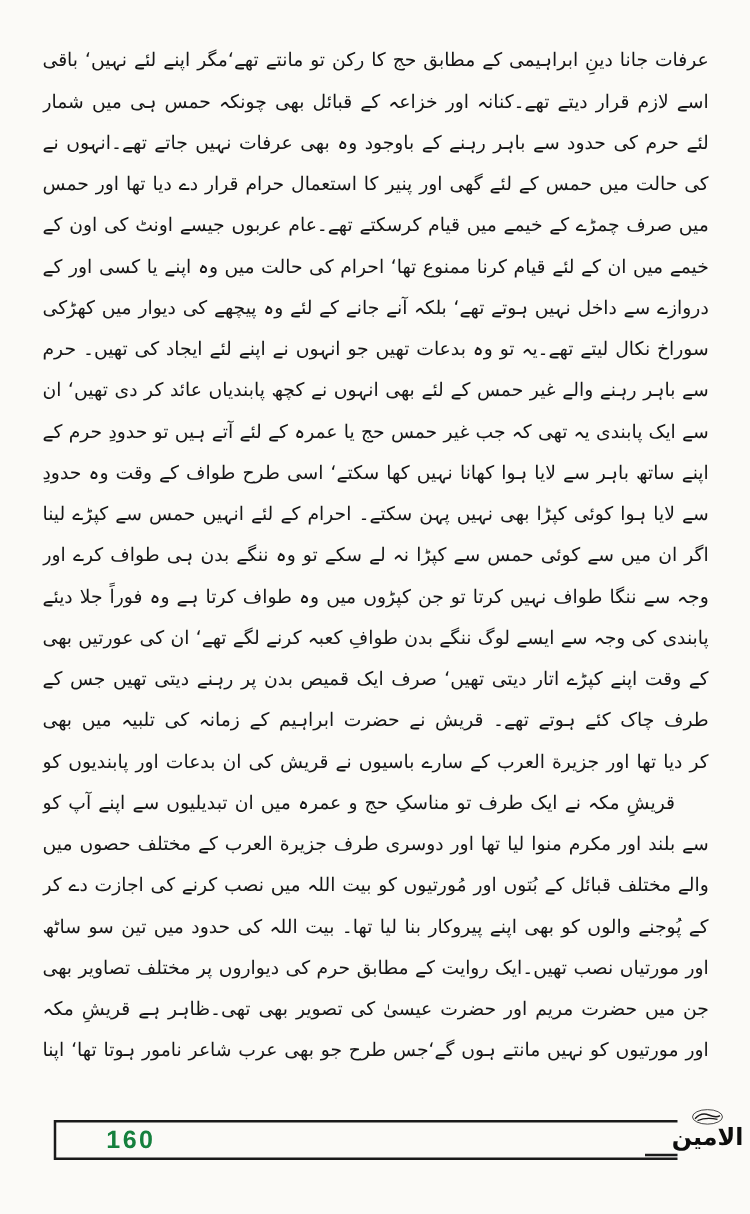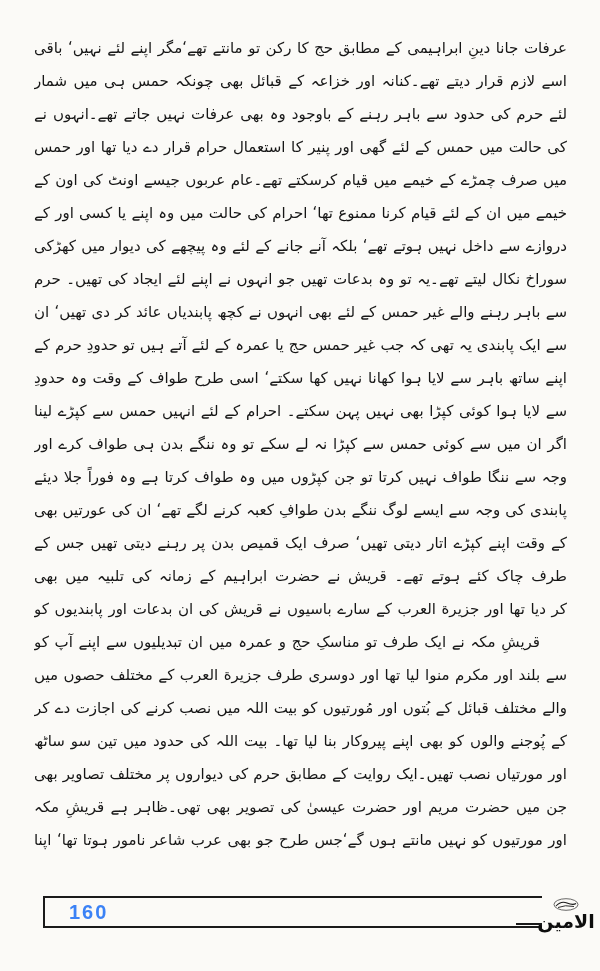--- a/index.html
+++ b/index.html
@@ -39,39 +39,39 @@
   }
   .footer-box{
     position:absolute;
     left:43px;top:896px;
     width:514px;height:28px;
     border:2px solid #1a1a1a;
     background:#fbfaf7;
     display:flex;align-items:center;
   }
   .page-number{
-    margin-left:0;
+    margin-left:16px;
     padding-right:0;
     margin-right:0;
     padding-left:0;
     position:absolute;
     left:24px;
     font-family:"Liberation Sans",sans-serif;
     font-weight:bold;
     font-size:20px;
     letter-spacing:2px;
-    color:#3b82f6;
+    color:#15803d;
   }
   .publisher-logo{
     position:absolute;
     right:10px;top:887px;
     width:48px;height:56px;
     background:#fbfaf7;
     display:flex;flex-direction:column;
-    align-items:center;justify-content:center;
+    align-items:center;justify-content:flex-start;
     z-index:2;
   }
   .logo-seal{
     width:26px;height:13px;
     margin-bottom:-1px;
   }
   .logo-text{
     font-family:"DejaVu Sans",sans-serif;
     font-weight:bold;
     font-size:19px;

